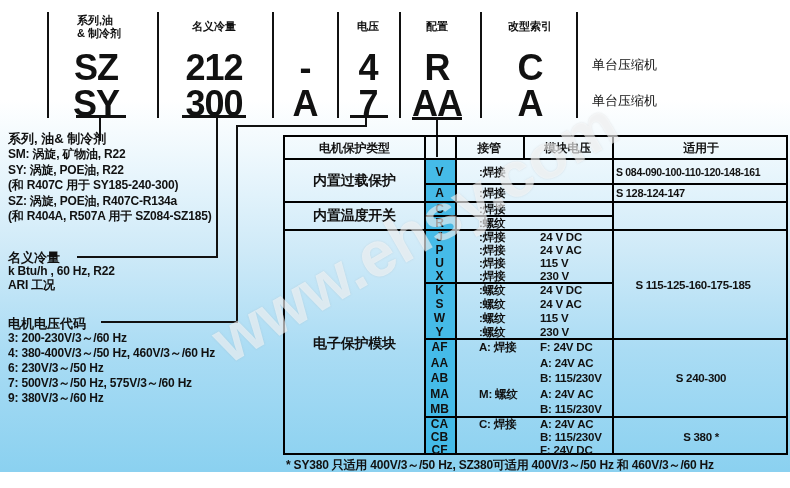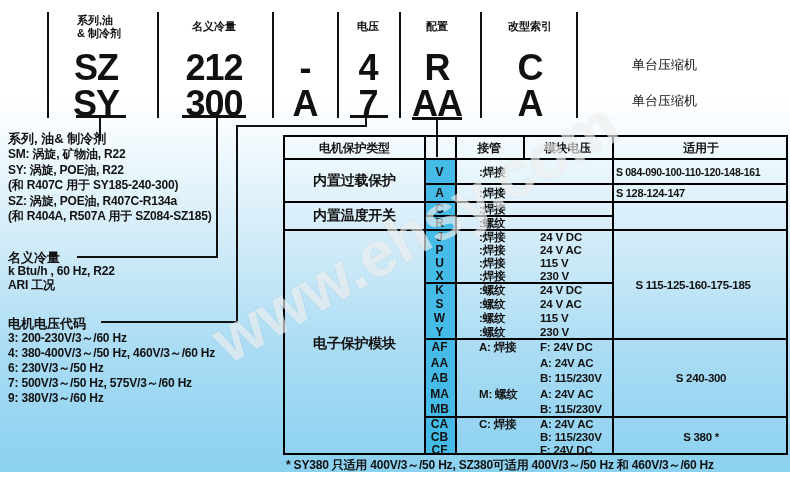--- a/index.html
+++ b/index.html
@@ -10,21 +10,21 @@
     background:linear-gradient(180deg,
       #ffffff 0px, #ffffff 100px, #eef8fd 155px, #cfeaf8 250px,
       #aadcf4 350px, #8bd1f0 470px, #8bd1f0 472px, #ffffff 472px, #ffffff 488px);
   }
   
   .vbar{position:absolute; top:12px; height:106px; width:2px; background:#111;}
   .colhead{position:absolute; transform:translateX(-50%); text-align:left;
     font-size:11px; font-weight:bold; line-height:13px; white-space:pre-line;}
   .bigval{position:absolute; transform:translateX(-50%); font-size:36px; line-height:36px;
     font-weight:bold; letter-spacing:-1px; white-space:nowrap;}
-  .single-label{position:absolute; font-size:13px; white-space:nowrap;margin-left:40px;}
+  .single-label{position:absolute; font-size:13px; white-space:nowrap;}
   .uline{position:absolute; height:3px; background:#111;}
   .cline{position:absolute; background:#111;}
   
   .note-title{position:absolute; font-size:13px; font-weight:bold; white-space:nowrap;}
   .note-body{position:absolute; font-size:12px; font-weight:bold; white-space:pre-line; letter-spacing:-0.2px;}
   
   .spec-table{position:absolute; left:283px; top:135px; width:505px; height:320px;
     border:2px solid #000; box-sizing:border-box;}
   .tvline{position:absolute; top:0; bottom:0; width:2px; background:#000;}
   .thline{position:absolute; height:2px; background:#000;}

